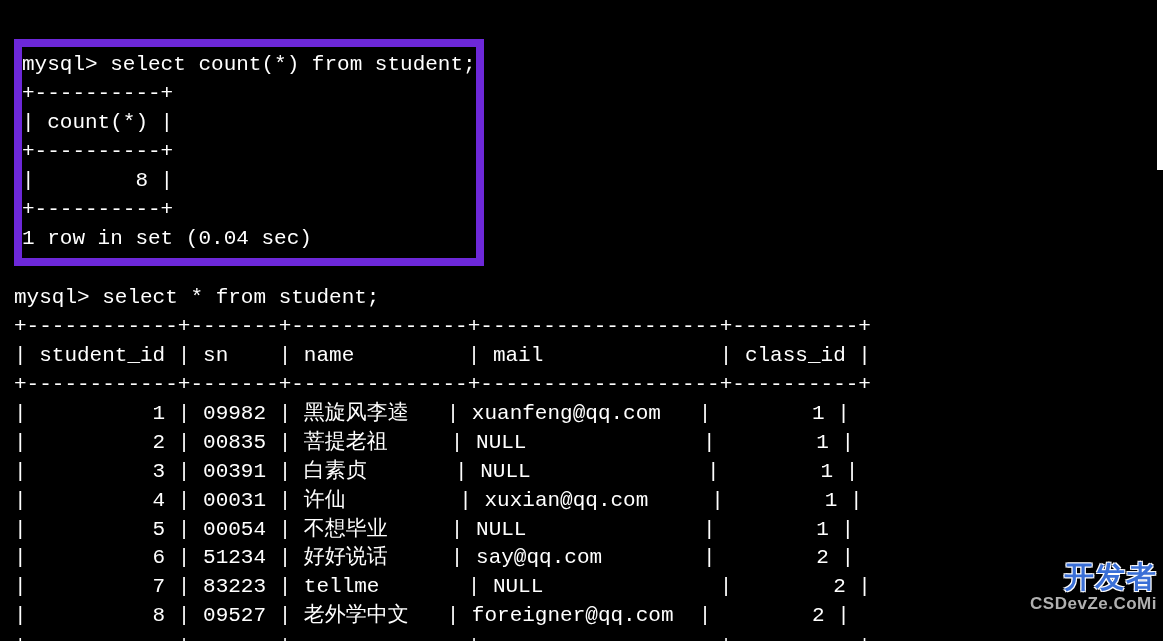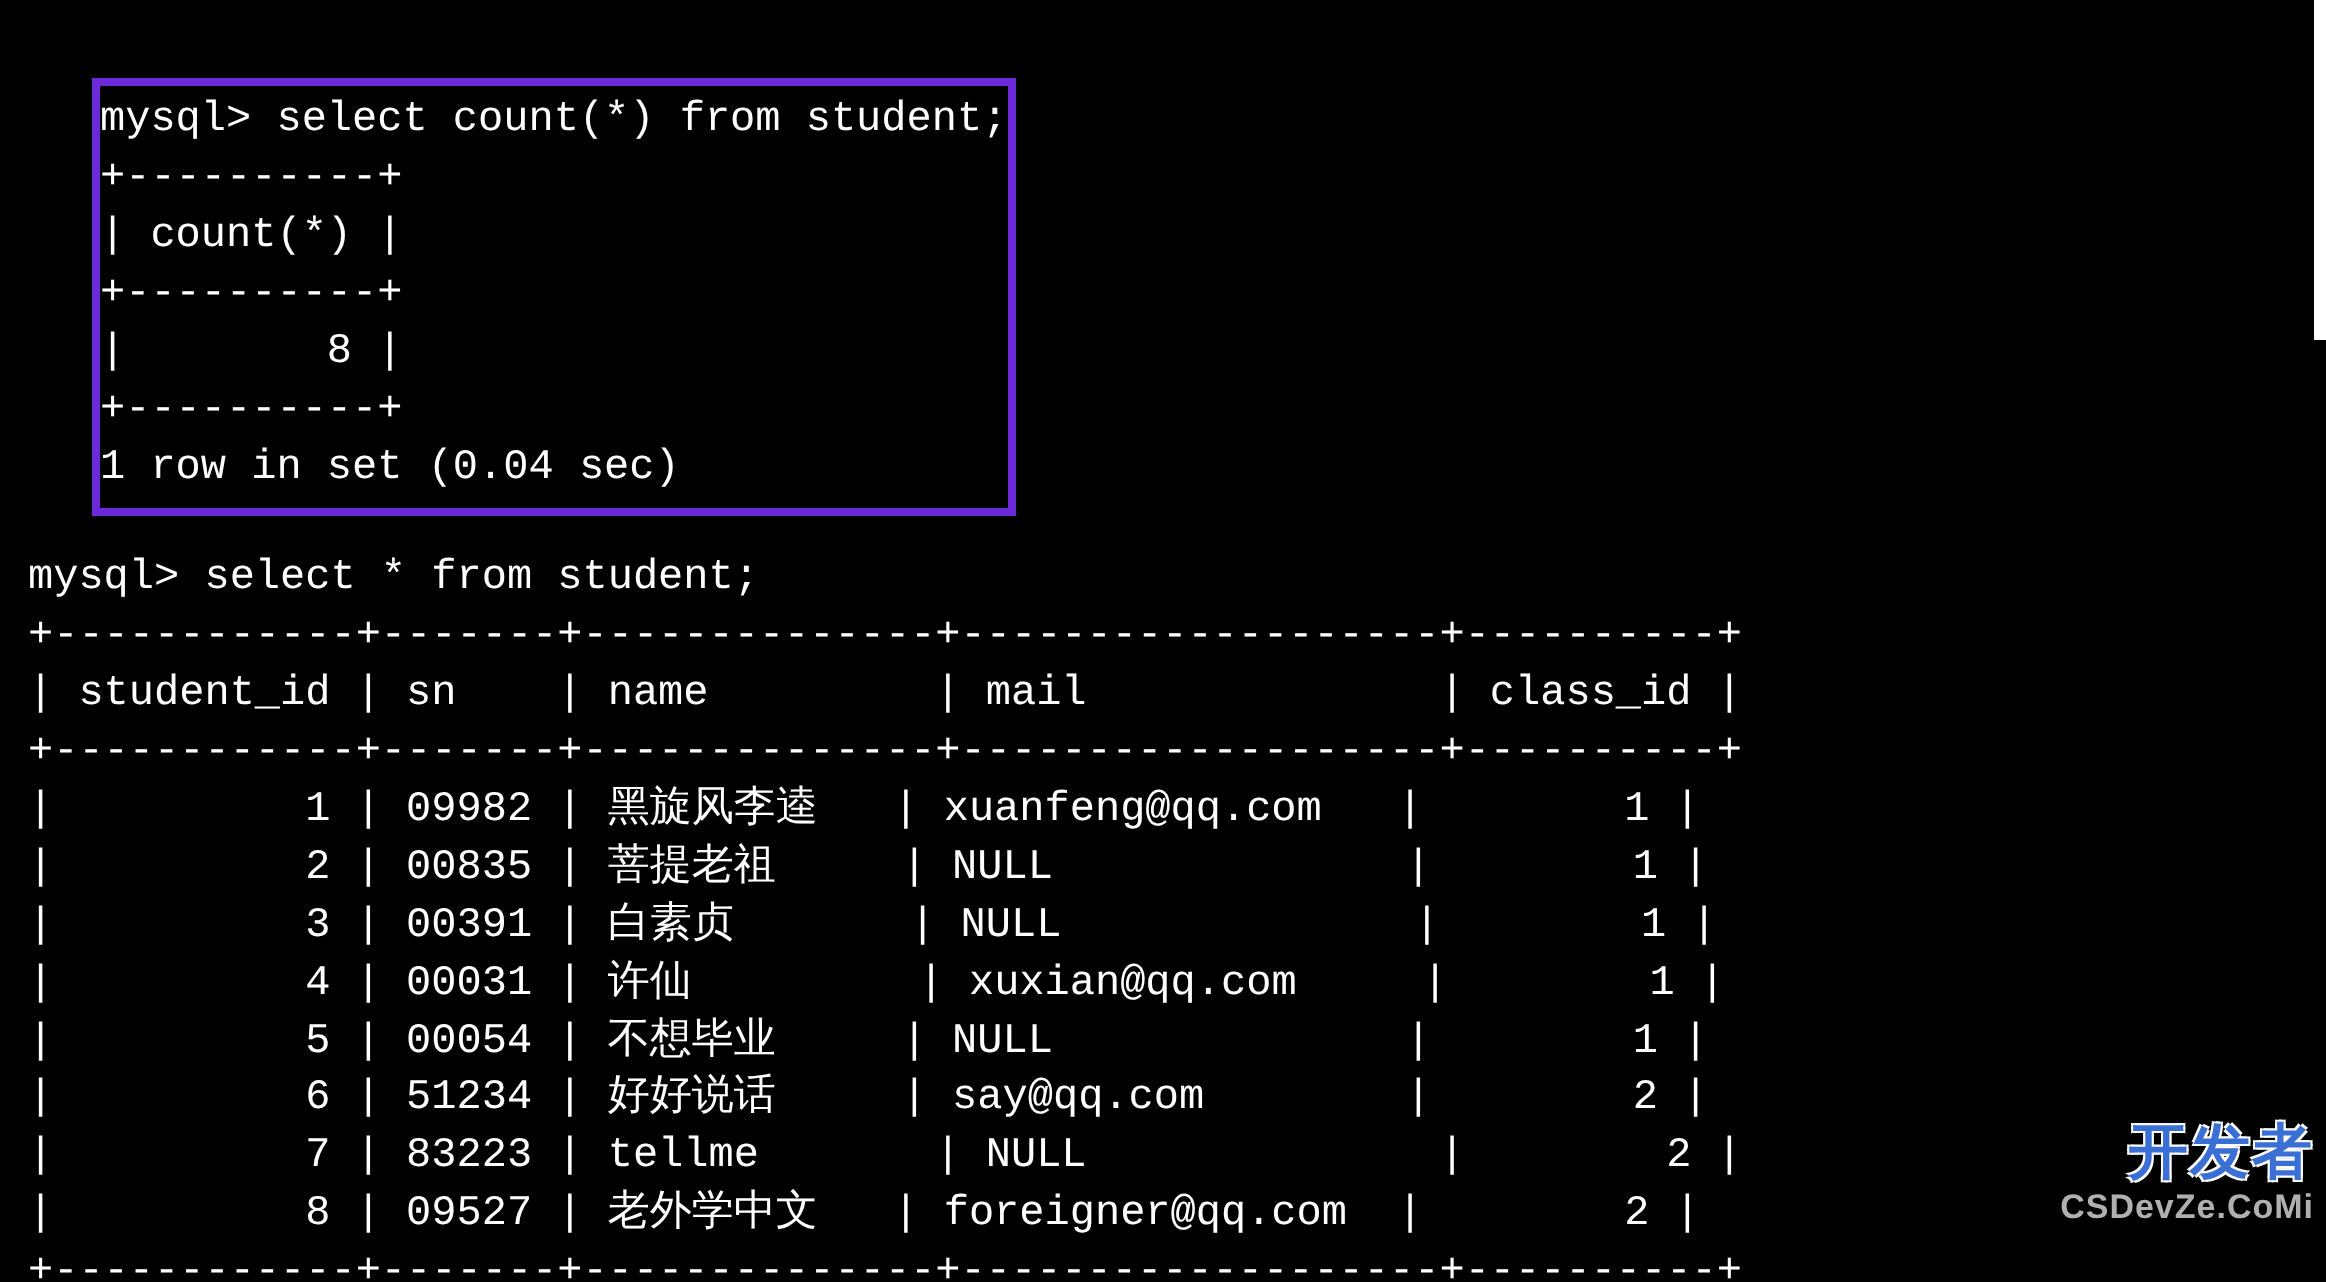--- a/index.html
+++ b/index.html
@@ -13,25 +13,24 @@
     width: 1163px;
     height: 641px;
     overflow: hidden;
     position: relative;
   }
   .terminal {
     padding: 10px 14px;
     white-space: pre;
   }
   .boxed {
-    border: 4px solid #6d28d9;
+    border: 8px solid #6d28d9;
     display: inline-block;
     padding: 4px 0px;
     margin-bottom: 18px;
-    margin-left: 32px;
   }
   .watermark1 {
     position: absolute;
     right: 6px;
     bottom: 44px;
     font-family: Liberation Serif, serif;
     font-size: 30px;
     font-weight: bold;
     color: #3a6fd6;
     text-shadow:

